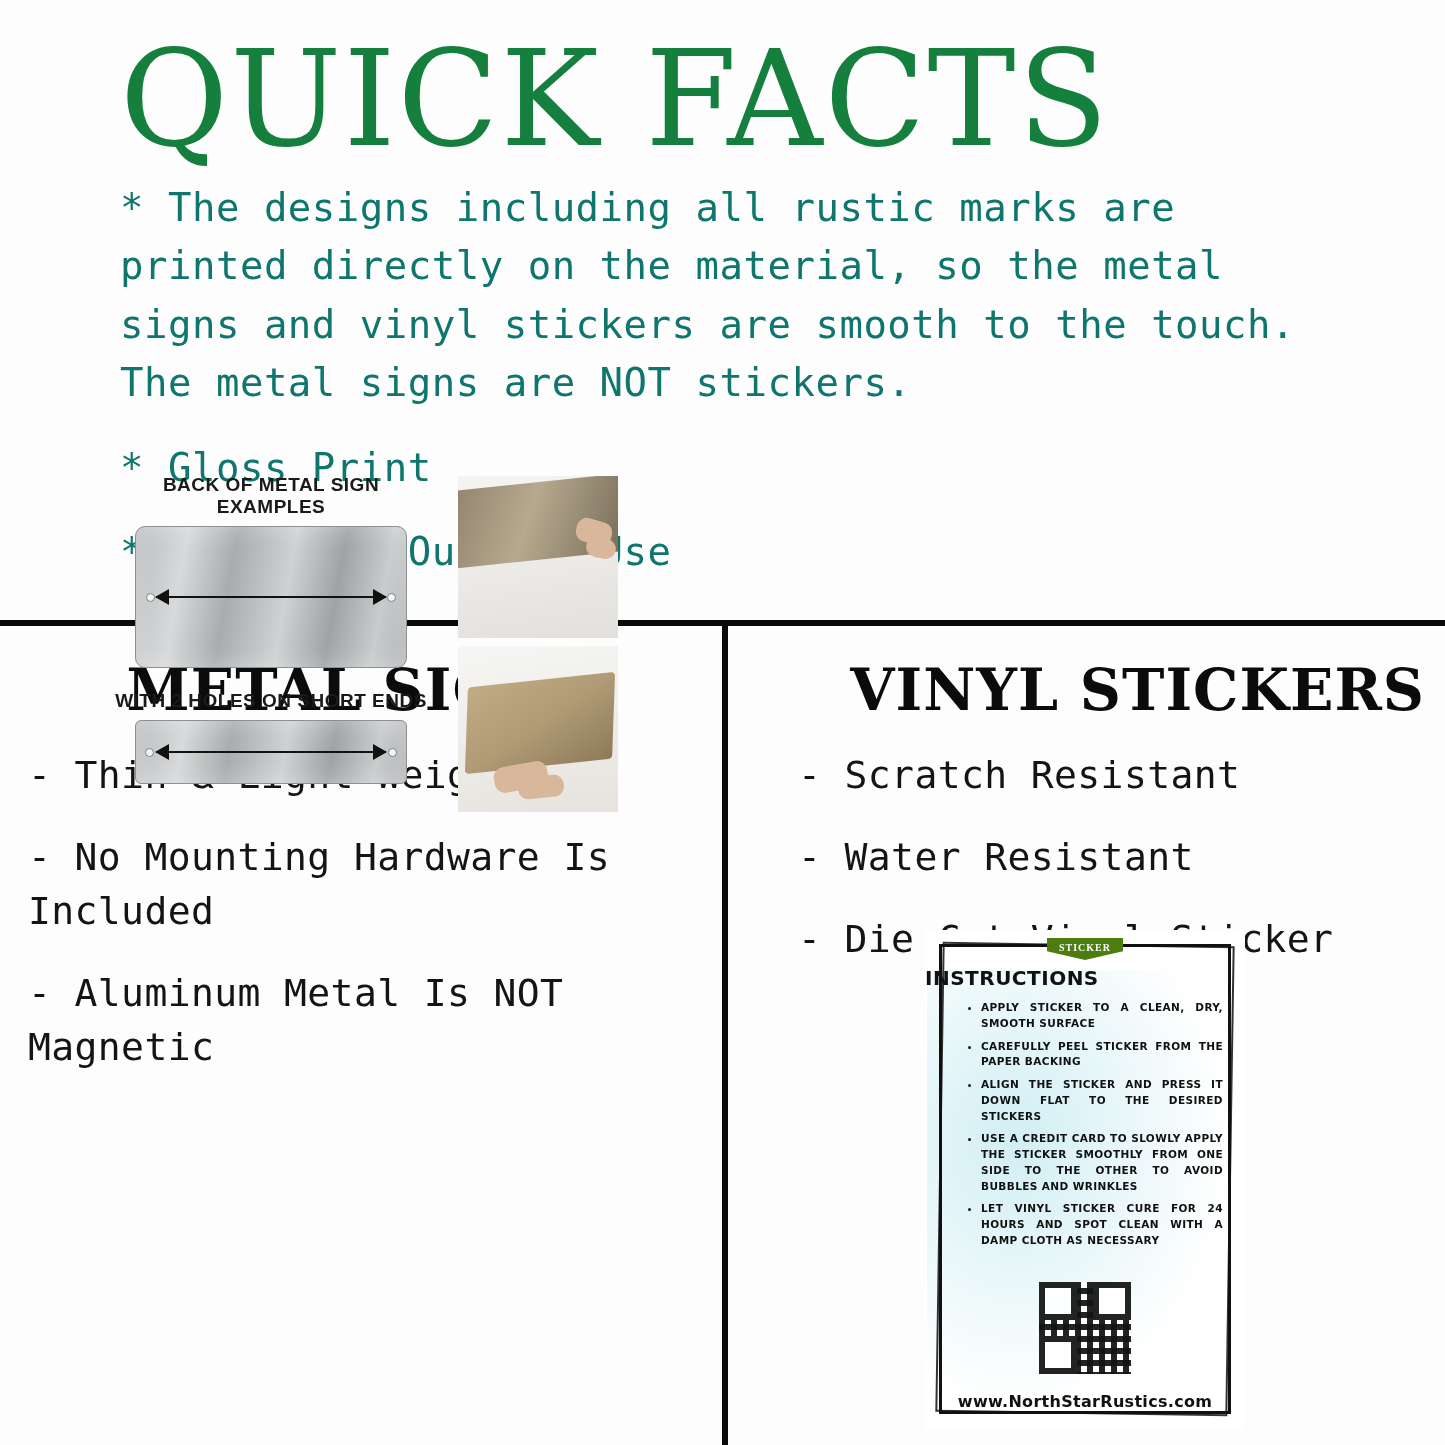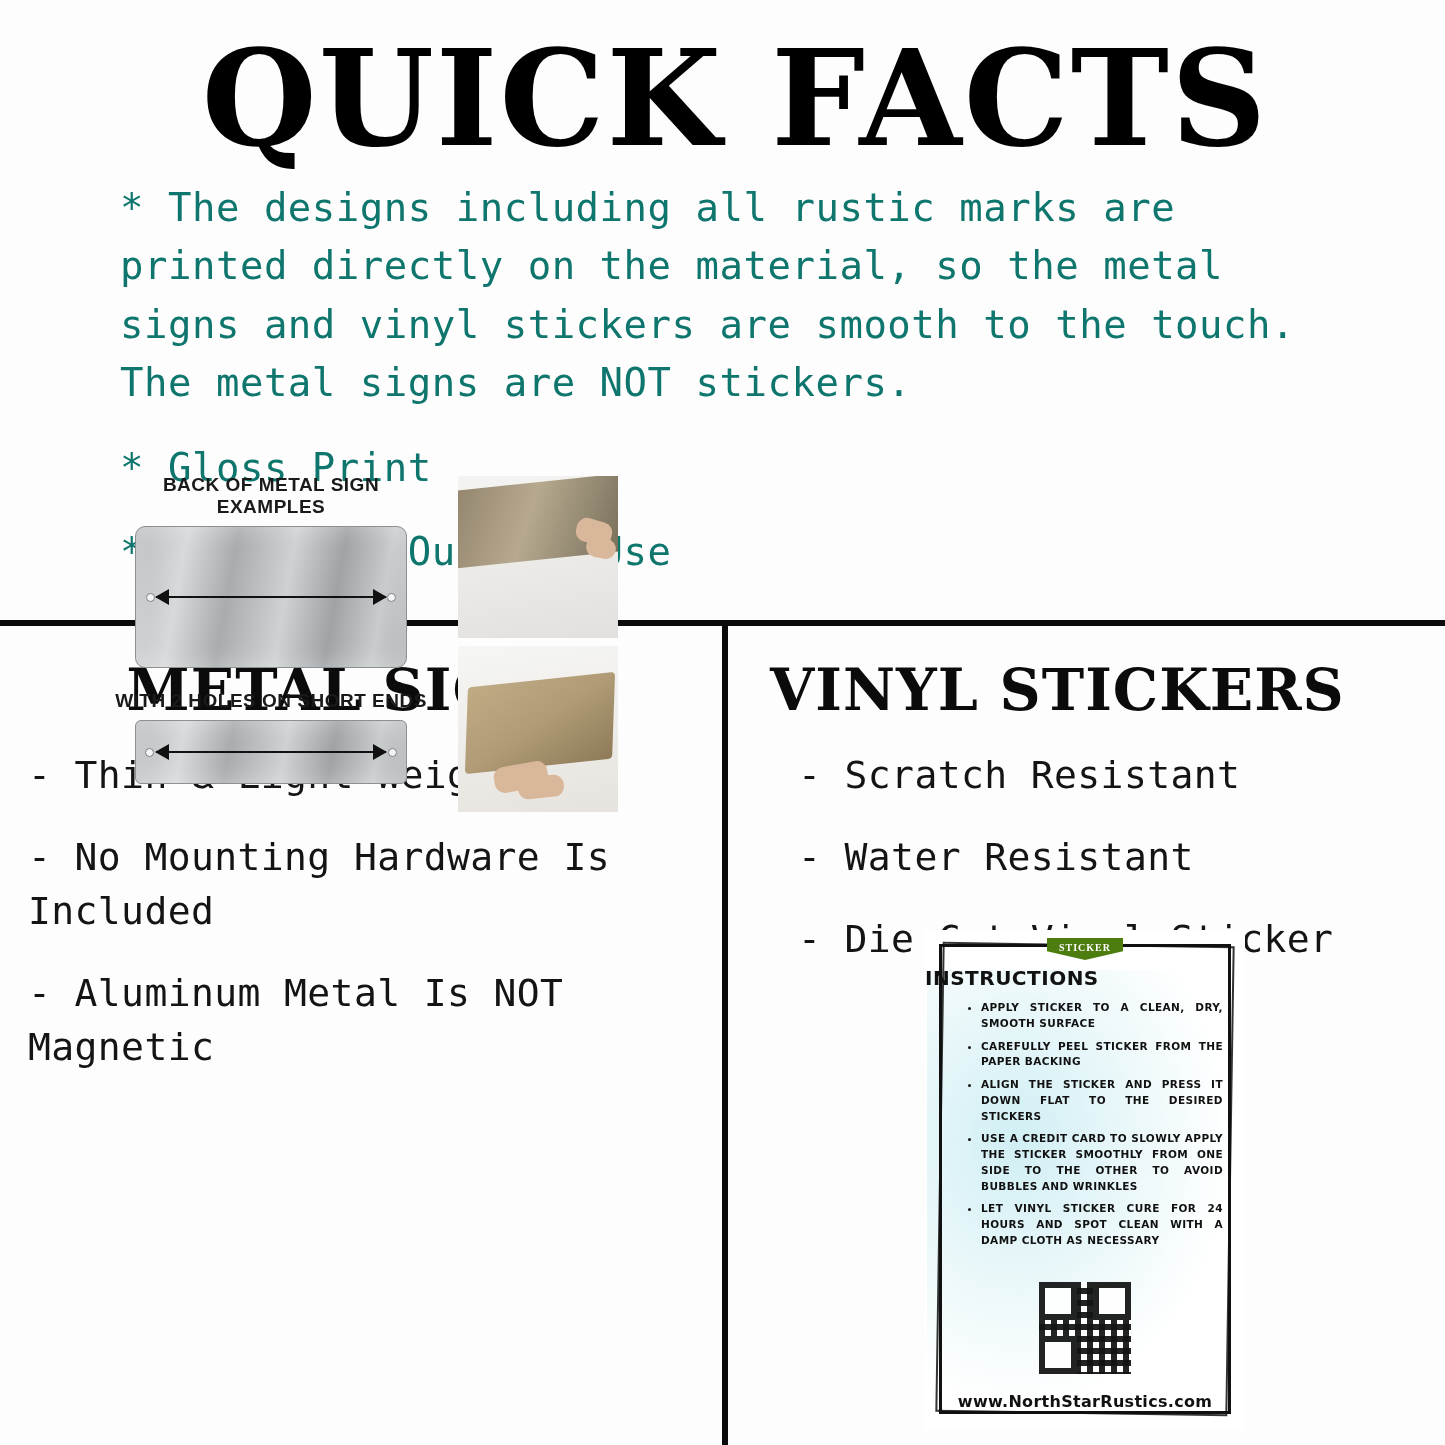--- a/index.html
+++ b/index.html
@@ -22,27 +22,27 @@
   .top-section {
     position: absolute;
     left: 0; top: 0;
     width: 1445px;
     height: 620px;
     box-sizing: border-box;
     padding: 30px 95px 0 120px;
   }
   .main-title {
     font-family: "DejaVu Serif", serif;
-    font-weight: bold;
+    font-weight: normal;
     font-size: 132px;
     letter-spacing: 2px;
     line-height: 1.05;
     margin: 0 0 10px 0;
-    text-align: center;
-    color: #000000;
+    text-align: left;
+    color: #15803d;
   }
   .fact-block {
     font-size: 39px;
     line-height: 1.5;
     letter-spacing: 0.5px;
     margin: 0 0 6px 0;
     color: #0f766e;
   }
   .fact-para {
     margin: 8px 0 26px 0;
@@ -89,21 +89,21 @@
   }
   .col-title {
     font-family: "DejaVu Serif", serif;
     font-weight: bold;
     font-size: 57px;
     letter-spacing: 1px;
     text-align: center;
     margin: 0 0 26px 0;
     color: #0b0b0b;
   }
-  .col-right .col-title { text-align: left; margin-left: -28px; }
+  .col-right .col-title { text-align: right; margin-left: -28px; }
   .bullet {
     font-size: 38px;
     line-height: 1.42;
     letter-spacing: 0.4px;
     margin: 0 0 28px 0;
     color: #141414;
   }
 
   
   .metal-media {

